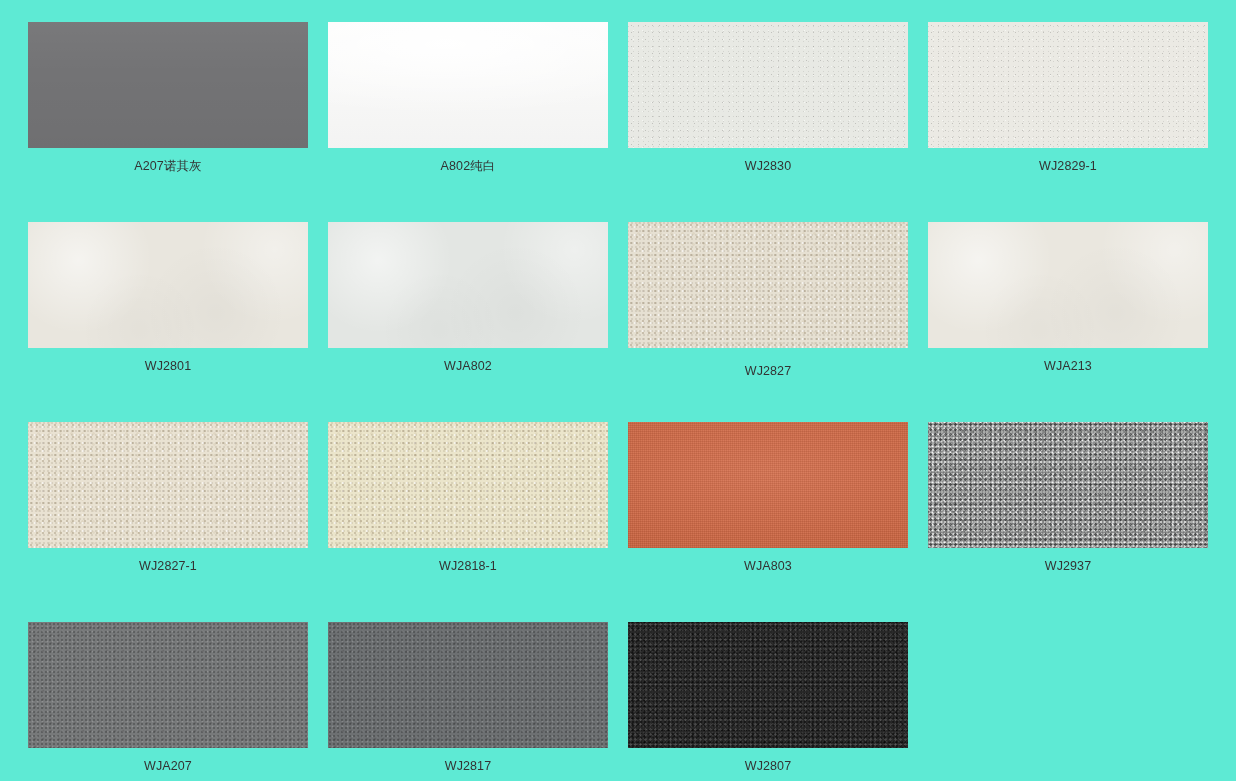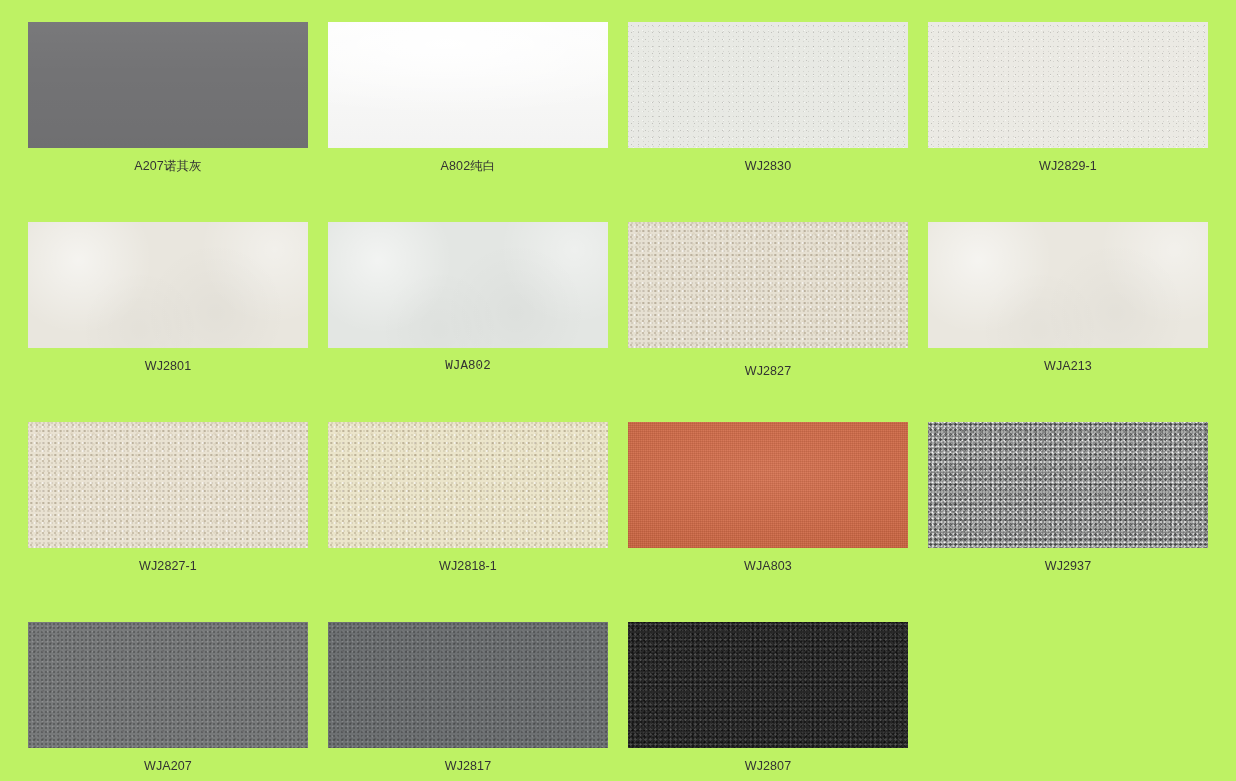--- a/index.html
+++ b/index.html
@@ -145,21 +145,21 @@
   .tx-weave .tex-overlay {
     background-image:
       repeating-linear-gradient(0deg, rgba(0,0,0,0.05) 0px, rgba(0,0,0,0.05) 1px, rgba(255,255,255,0.04) 1px, rgba(255,255,255,0.04) 2px),
       repeating-linear-gradient(90deg, rgba(0,0,0,0.045) 0px, rgba(0,0,0,0.045) 1px, rgba(255,255,255,0.035) 1px, rgba(255,255,255,0.035) 2px),
       radial-gradient(ellipse 120% 90% at 50% 40%, rgba(255,255,255,0.10) 0%, rgba(0,0,0,0.06) 100%);
   }
 </style>
 </head>
 <body>
 
-<div id="swatch-grid" style="background: #bef264;">
+<div id="swatch-grid" style="background: #5eead4;">
     <div class="swatch-cell">
       <div class="swatch-image tx-plain" style="background-color: rgb(115, 115, 117);">
         <div class="tex-overlay"></div>
       </div>
       <span class="swatch-label" style="color: rgb(51, 51, 51);">A207诺其灰</span>
     </div>
     <div class="swatch-cell">
       <div class="swatch-image tx-gloss" style="background-color: rgb(248, 248, 247);">
         <div class="tex-overlay"></div>
       </div>
@@ -180,21 +180,21 @@
     <div class="swatch-cell">
       <div class="swatch-image tx-cloud" style="background-color: rgb(233, 230, 222);">
         <div class="tex-overlay"></div>
       </div>
       <span class="swatch-label" style="color: rgb(51, 51, 51);">WJ2801</span>
     </div>
     <div class="swatch-cell">
       <div class="swatch-image tx-cloud" style="background-color: rgb(227, 230, 227);">
         <div class="tex-overlay"></div>
       </div>
-      <span class="swatch-label" style="color: rgb(51, 51, 51); font-family: Liberation Mono, monospace;">WJA802</span>
+      <span class="swatch-label" style="color: rgb(51, 51, 51);">WJA802</span>
     </div>
     <div class="swatch-cell">
       <div class="swatch-image tx-grain" style="background-color: rgb(230, 224, 210);">
         <div class="tex-overlay"></div>
       </div>
       <span class="swatch-label" style="color: rgb(51, 51, 51); margin-top: 16px;">WJ2827</span>
     </div>
     <div class="swatch-cell">
       <div class="swatch-image tx-cloud" style="background-color: rgb(234, 231, 223);">
         <div class="tex-overlay"></div>

